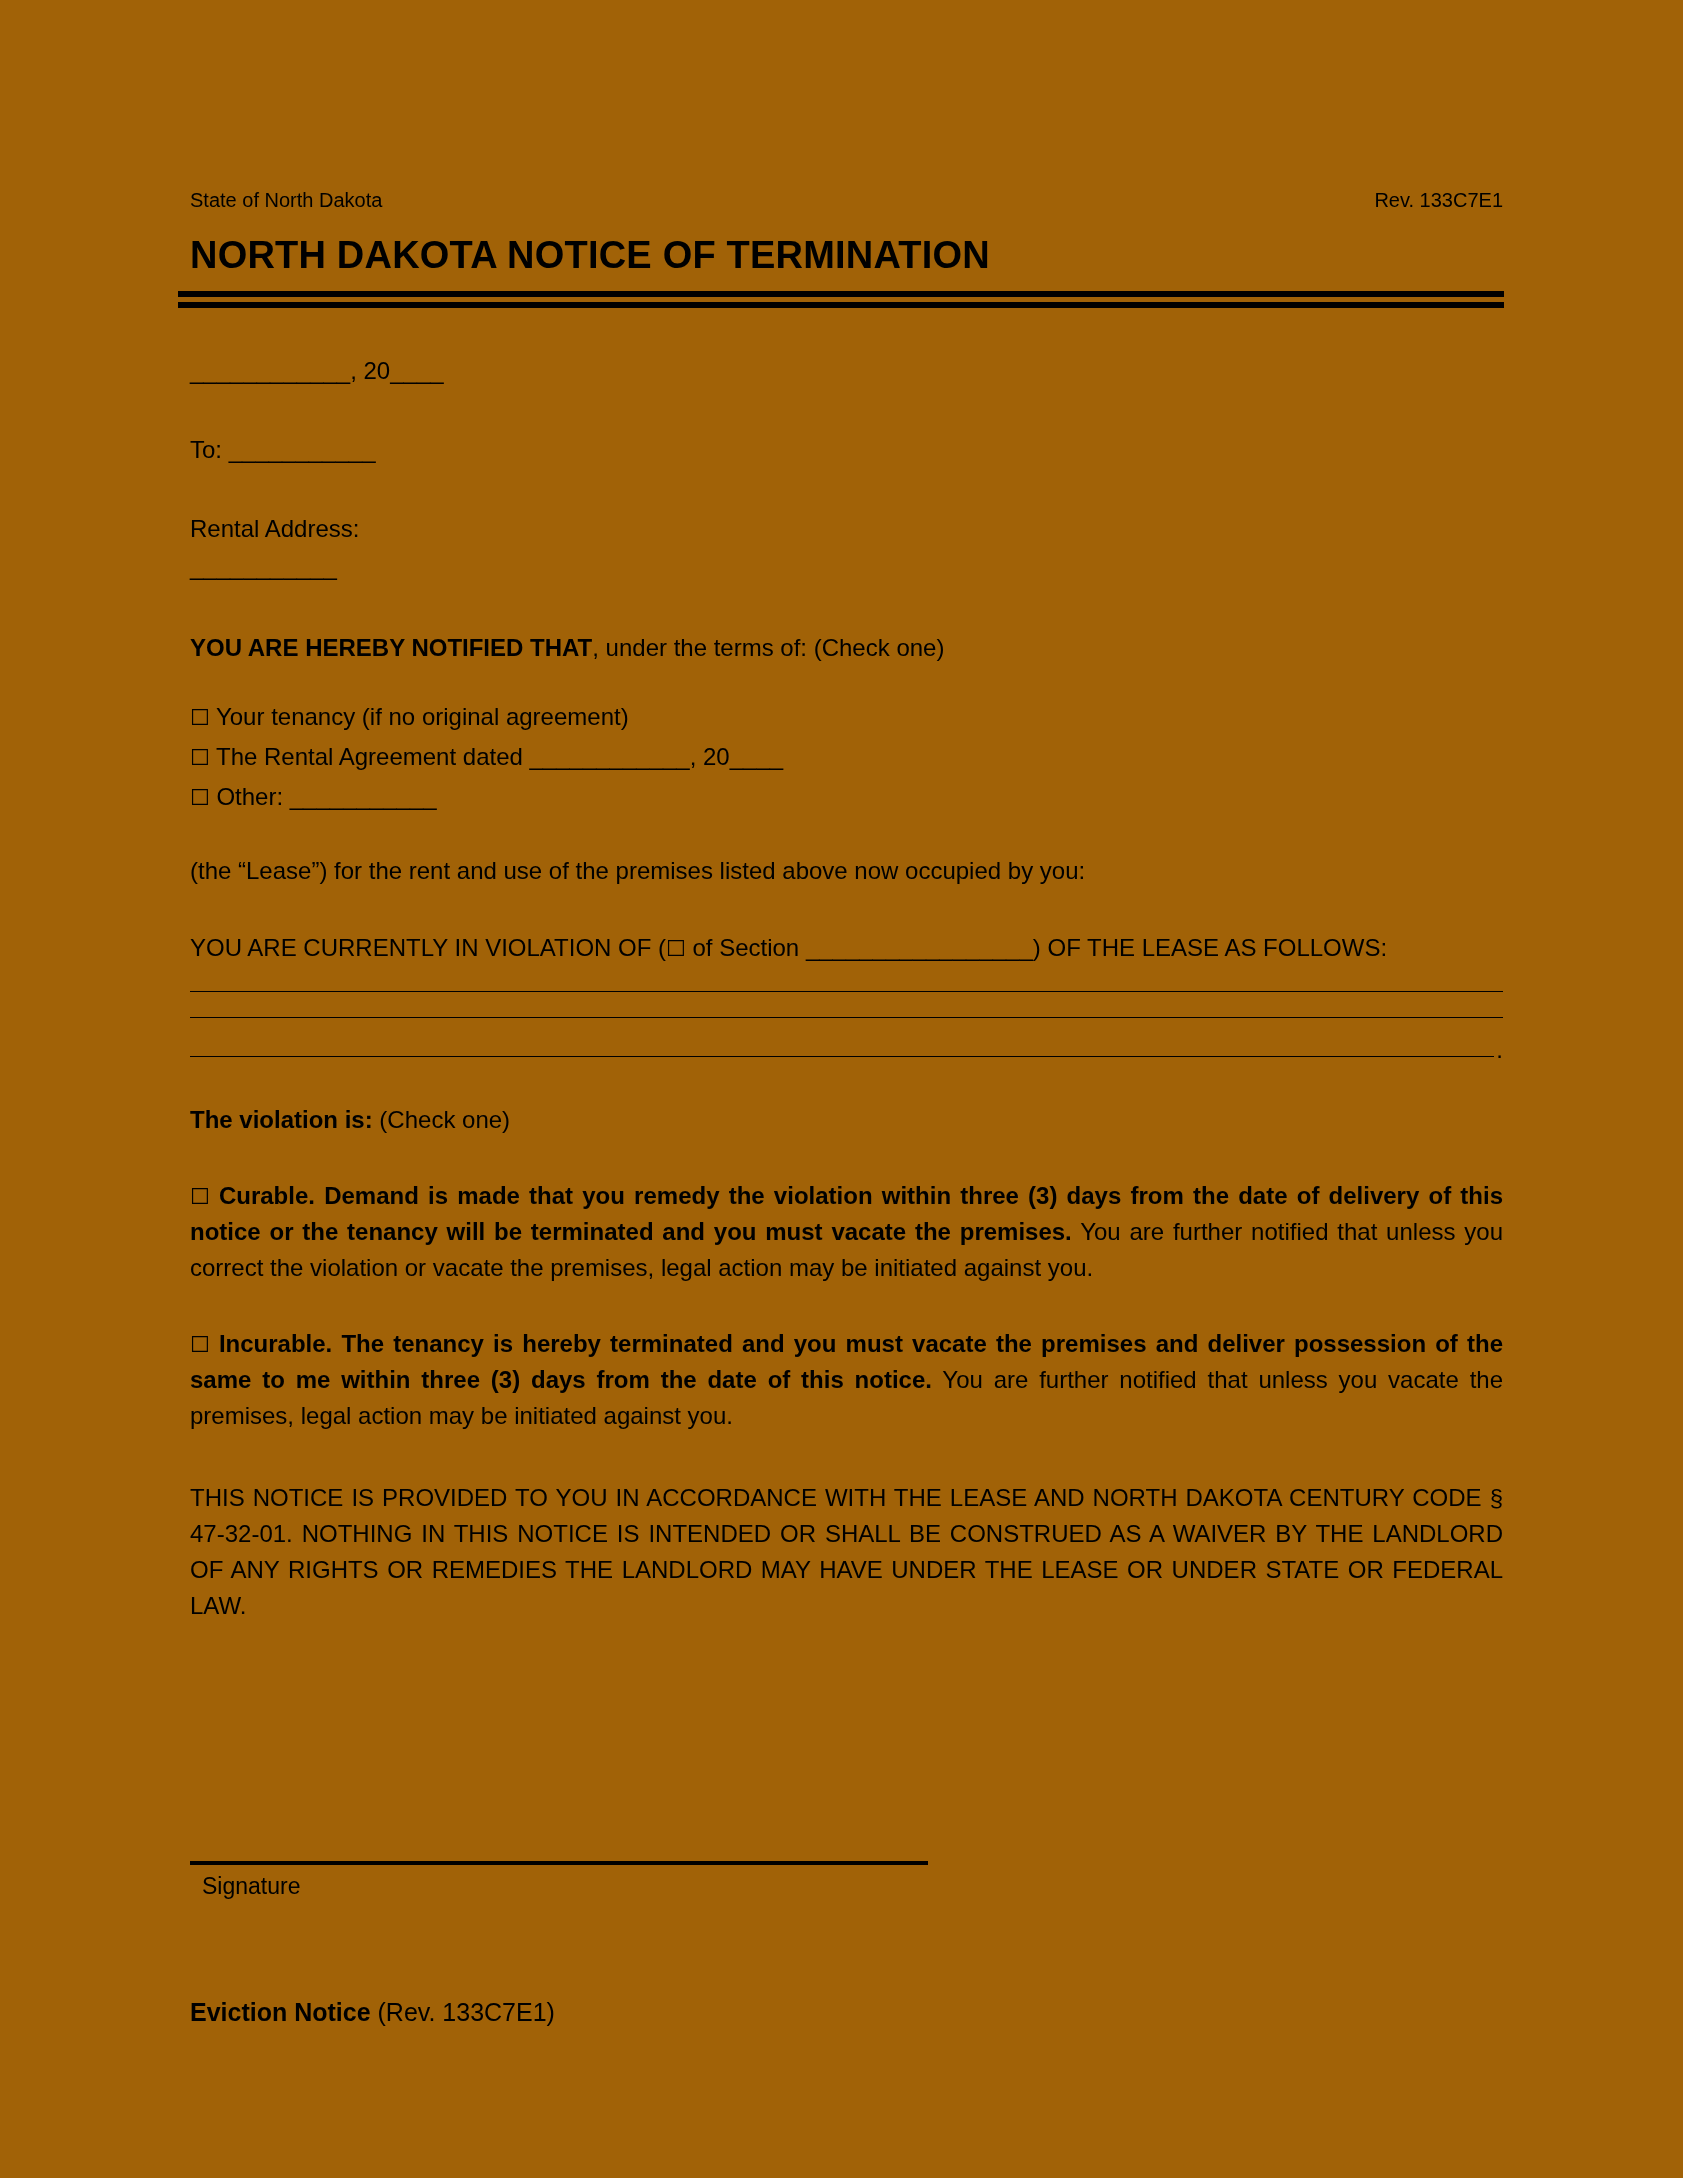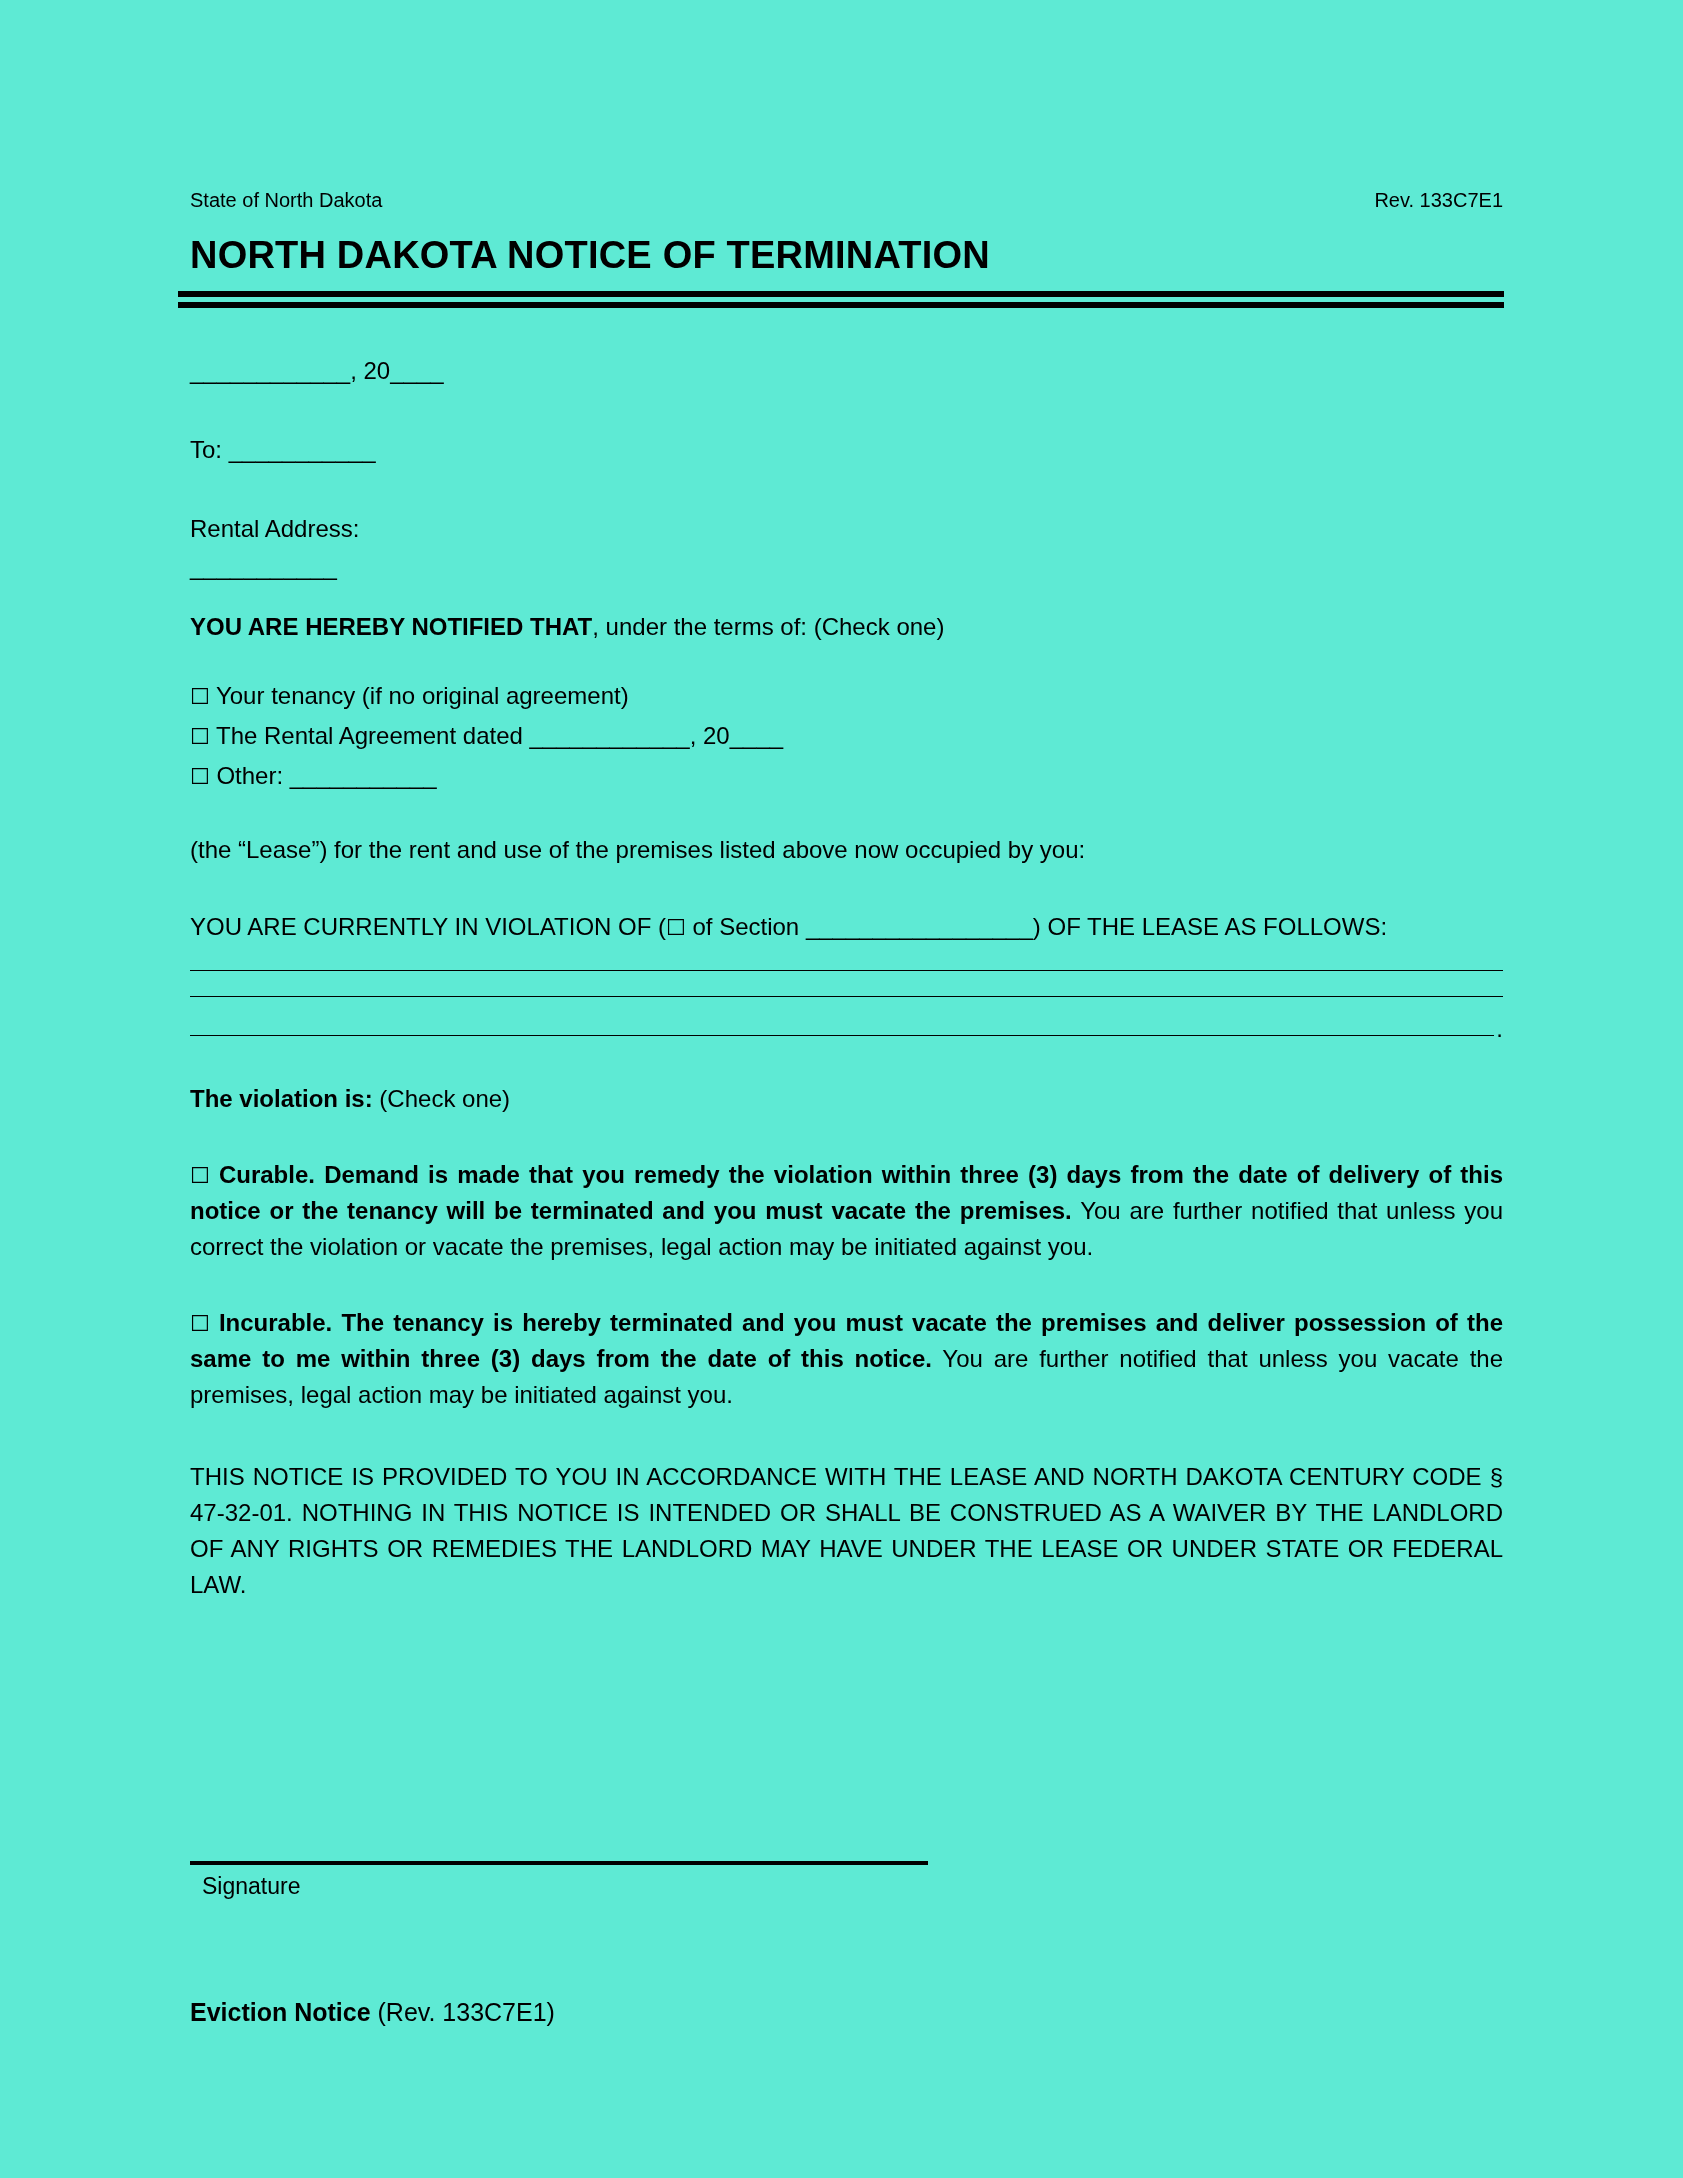--- a/index.html
+++ b/index.html
@@ -8,21 +8,21 @@
     background: #ffffff;
   }
   body {
     font-family: "Liberation Sans", sans-serif;
     color: #000000;
   }
   .page {
     position: relative;
     width: 1683px;
     height: 2178px;
-    background: #5eead4;
+    background: #a16207;
     box-sizing: border-box;
     padding: 188px 180px 0 190px;
     overflow: hidden;
   }
   .header-row {
     display: flex;
     justify-content: space-between;
     align-items: baseline;
     font-size: 20px;
     line-height: 1.2;
@@ -53,21 +53,21 @@
   .to-line {
     margin-top: 44px;
   }
   .rental-line {
     margin-top: 44px;
   }
   .rental-blank {
     margin-top: 4px;
   }
   .notified {
-    margin-top: 25px;
+    margin-top: 46px;
   }
   b, .bold { font-weight: bold; }
   .cb {
     font-family: "DejaVu Sans", sans-serif;
     font-size: 22px;
     line-height: 1;
   }
   .check-list {
     margin-top: 34px;
   }

